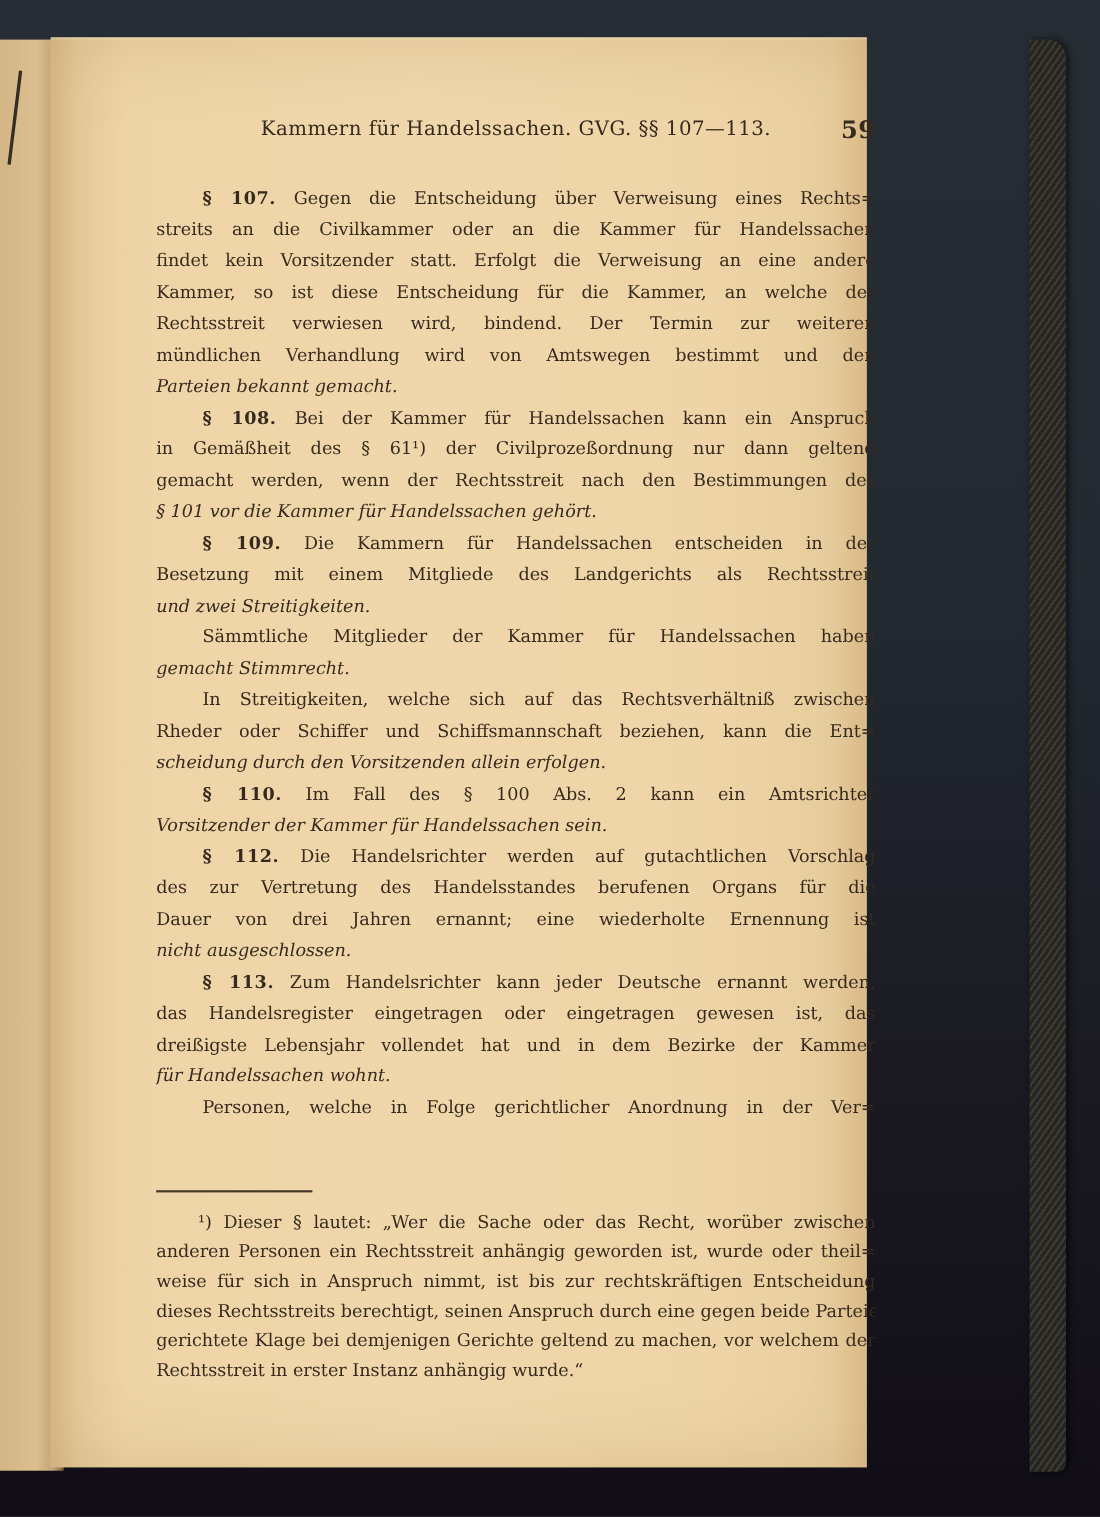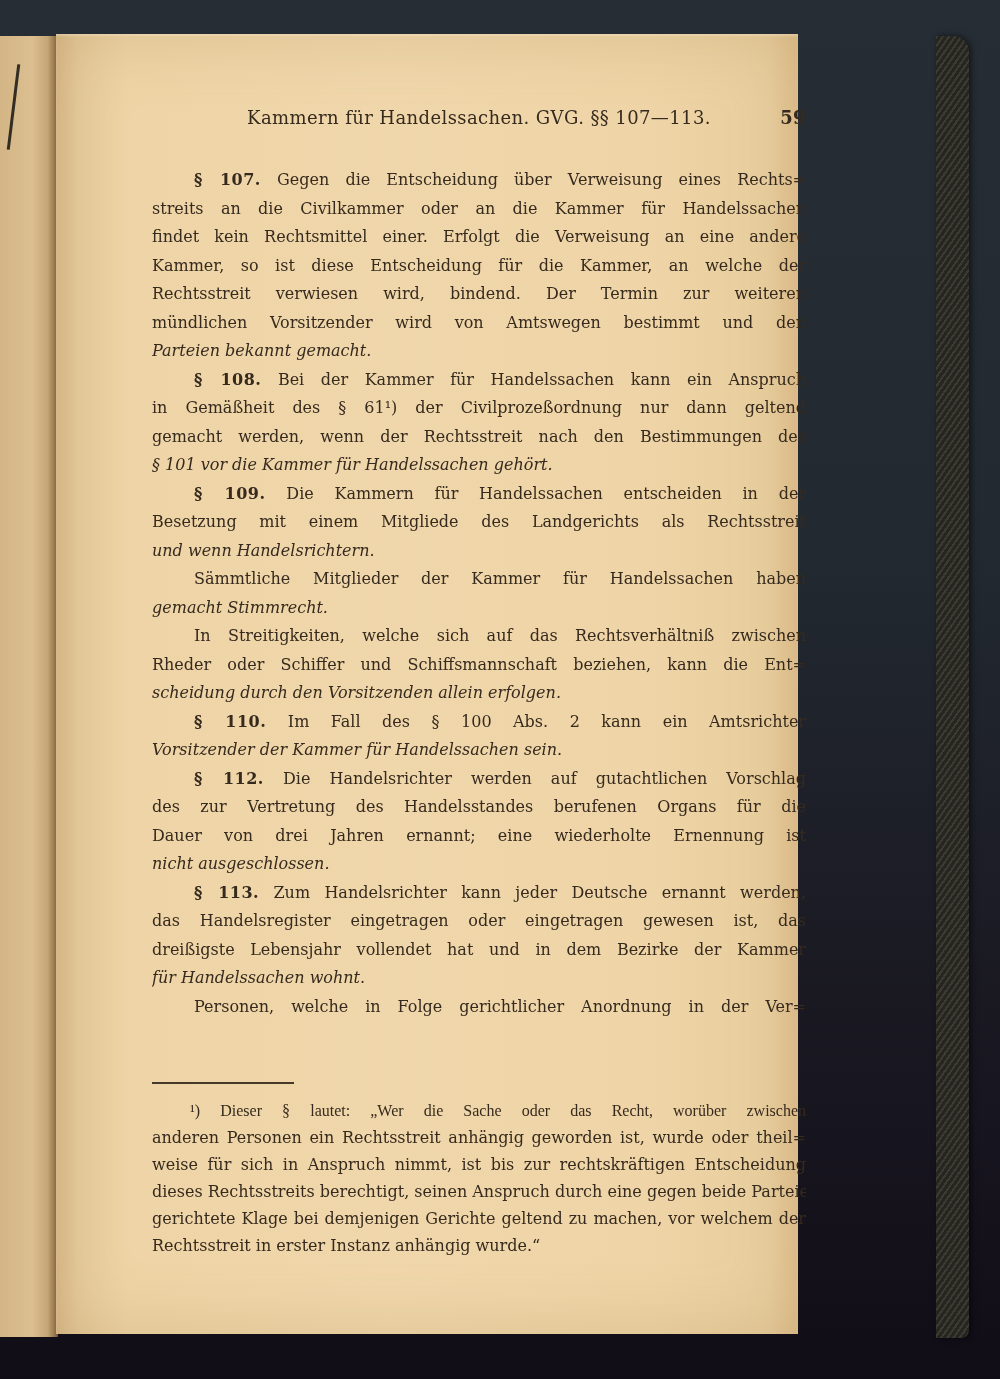--- a/index.html
+++ b/index.html
@@ -38,37 +38,37 @@
   }
   .gutter-sliver {
     position: absolute; left: 12px; top: 28px;
     width: 3px; height: 86px;
     background: #161510;
     transform: rotate(7deg);
     opacity: 0.85;
   }
   
   .main-page {
-    position: absolute; left: 56px; top: 34px;
+    position: absolute; left: 46px; top: 34px;
     width: 742px; height: 1300px;
     background: linear-gradient(90deg, #dcbd8d 0px, #e7cc9c 22px, #eed4a6 70px,
                 #f0d7ab 45%, #eed4a6 80%, #e9cf9f 96%, #e2c391 100%);
     box-shadow: inset 0 0 70px rgba(150,110,55,0.22), inset 0 2px 2px rgba(255,245,220,0.4);
     color: #362a1e;
   }
   .running-header {
     position: absolute; left: 96px; top: 70px;
     width: 654px; height: 28px;
     font-size: 18px; line-height: 28px;
     text-align: center;
     letter-spacing: 0.4px;
   }
   .rh-num {
     position: absolute; right: 0; top: 0;
-    font-size: 18px; font-weight: bold;
+    font-size: 22px; font-weight: bold;
   }
   .body-text {
     position: absolute; left: 96px; top: 132px;
     width: 654px;
     font-size: 16px;
   }
   .bt-line {
     height: 28.5px; line-height: 28.5px;
     text-align: justify; text-align-last: justify;
     overflow: hidden; white-space: nowrap;
@@ -85,21 +85,21 @@
     position: absolute; left: 96px; top: 1063px;
     width: 654px;
     font-size: 16px;
   }
   .fn-line {
     height: 27px; line-height: 27px;
     text-align: justify; text-align-last: justify;
     overflow: hidden; white-space: nowrap;
   }
   .fn-line.lastline { text-align-last: left; }
-  .fn-line.firstline { padding-left: 38px; font-family: Liberation Serif, serif; }
+  .fn-line.firstline { padding-left: 38px; }
 </style>
 </head>
 <body>
 
 <div class="scene">
   <div class="page-edges"></div>
   <div class="cover-right"></div>
   <div class="left-page">
     <div class="gutter-sliver"></div>
   </div>
@@ -107,36 +107,36 @@
   <div class="main-page">
     <div class="running-header">
       <span class="rh-title">Kammern für Handelssachen.  GVG. §§ 107—113.</span>
       <span class="rh-num">59</span>
     </div>
 
     <div class="body-text">
         <div>
           <div class="bt-line firstline"><span class="lead">§ 107.</span>  Gegen die Entscheidung über Verweisung eines Rechts=</div>
           <div class="bt-line">streits an die Civilkammer oder an die Kammer für Handelssachen</div>
-          <div class="bt-line">findet kein Rechtsmittel einer.  Erfolgt die Verweisung an eine andere</div>
+          <div class="bt-line">findet kein Vorsitzender statt.  Erfolgt die Verweisung an eine andere</div>
           <div class="bt-line">Kammer, so ist diese Entscheidung für die Kammer, an welche der</div>
           <div class="bt-line">Rechtsstreit verwiesen wird, bindend.  Der Termin zur weiteren</div>
-          <div class="bt-line">mündlichen Vorsitzender wird von Amtswegen bestimmt und den</div>
+          <div class="bt-line">mündlichen Verhandlung wird von Amtswegen bestimmt und den</div>
           <div class="bt-line lastline">Parteien bekannt gemacht.</div>
         </div>
         <div>
           <div class="bt-line firstline"><span class="lead">§ 108.</span>  Bei der Kammer für Handelssachen kann ein Anspruch</div>
           <div class="bt-line">in Gemäßheit des § 61¹) der Civilprozeßordnung nur dann geltend</div>
           <div class="bt-line">gemacht werden, wenn der Rechtsstreit nach den Bestimmungen des</div>
           <div class="bt-line lastline">§ 101 vor die Kammer für Handelssachen gehört.</div>
         </div>
         <div>
           <div class="bt-line firstline"><span class="lead">§ 109.</span>  Die Kammern für Handelssachen entscheiden in der</div>
           <div class="bt-line">Besetzung mit einem Mitgliede des Landgerichts als Rechtsstreit</div>
-          <div class="bt-line lastline">und wenn Handelsrichtern.</div>
+          <div class="bt-line lastline">und zwei Streitigkeiten.</div>
         </div>
         <div>
           <div class="bt-line firstline">Sämmtliche Mitglieder der Kammer für Handelssachen haben</div>
           <div class="bt-line lastline">gemacht Stimmrecht.</div>
         </div>
         <div>
           <div class="bt-line firstline">In Streitigkeiten, welche sich auf das Rechtsverhältniß zwischen</div>
           <div class="bt-line">Rheder oder Schiffer und Schiffsmannschaft beziehen, kann die Ent=</div>
           <div class="bt-line lastline">scheidung durch den Vorsitzenden allein erfolgen.</div>
         </div>

